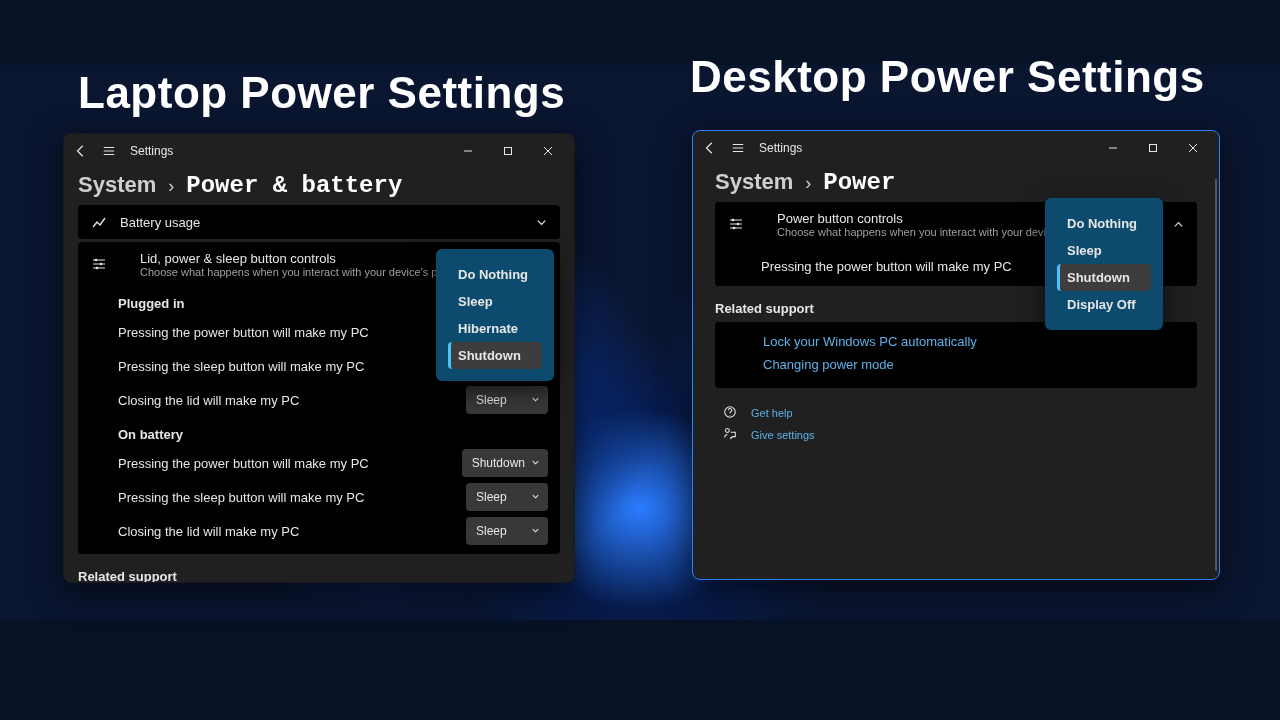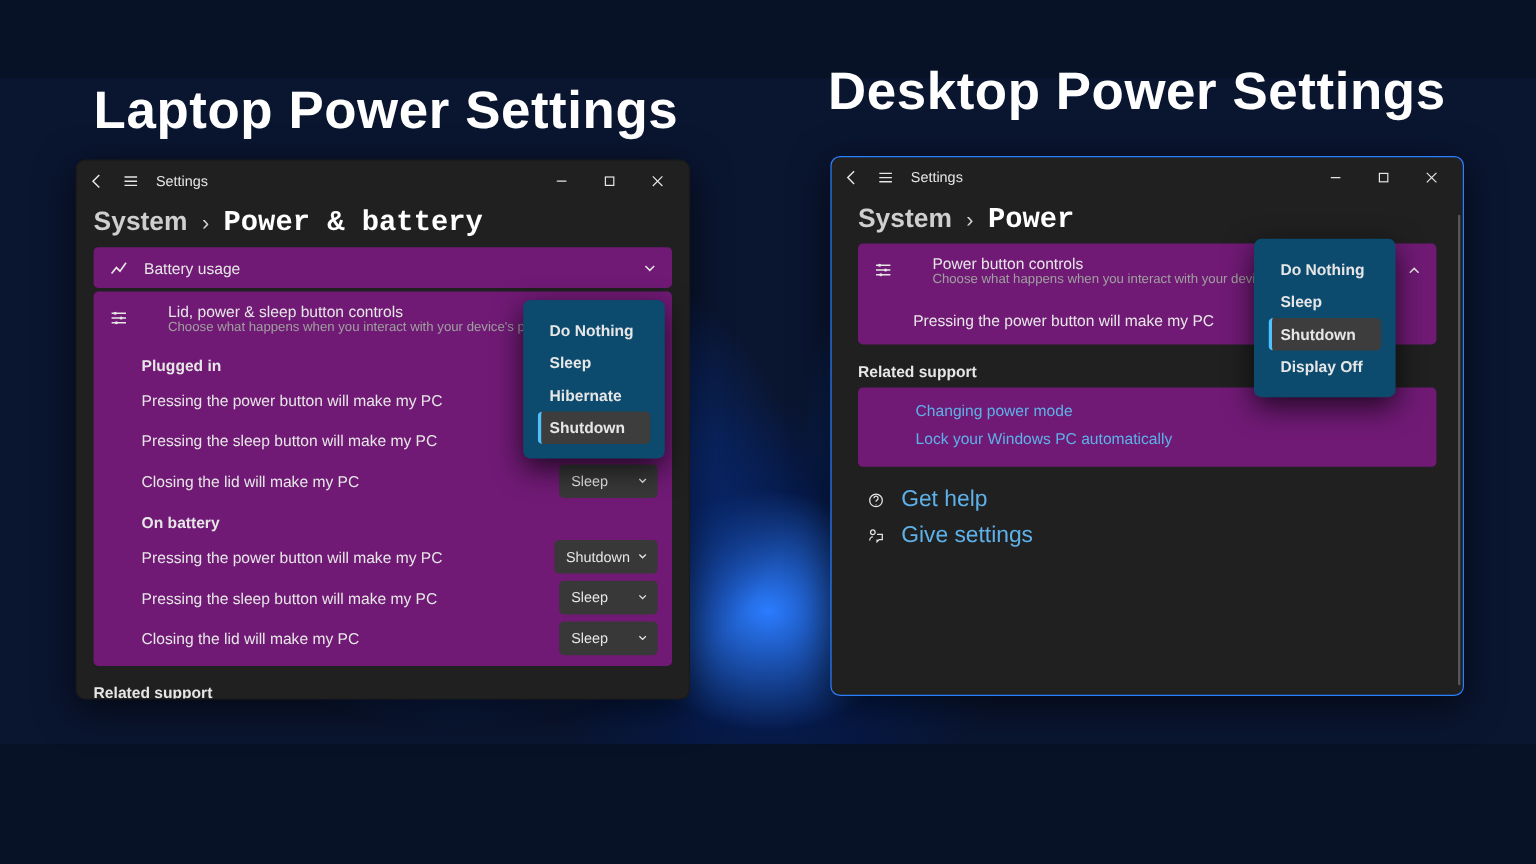--- a/index.html
+++ b/index.html
@@ -60,21 +60,21 @@
     display:flex; align-items:baseline; gap: 12px;
     padding: 4px 14px 6px 14px;
   }
   .crumb .system { font-size: 22px; color:#cfcfcf; font-weight:600;}
   .crumb .sep { font-size: 18px; color:#cfcfcf; }
   .crumb .page { font-size: 24px; color:#fff; font-weight:700;font-family:Liberation Mono, monospace;}
 
   .content { padding: 0 14px 6px 14px; position: relative; }
 
   .card {
-    background:#701a75; border-radius:4px; margin-bottom: 3px;
+    background:#000000; border-radius:4px; margin-bottom: 3px;
   }
   .row {
     display:flex; align-items:center; min-height: 34px;
     padding: 4px 10px 4px 12px;
     gap: 12px;
   }
   .row.tall { min-height: 44px; gap: 32px; }
   .row-icon { width:18px; display:flex; justify-content:center; color:#e6e6e6; flex-shrink:0;}
   .row-icon svg { width:16px; height:16px;}
   .row-main { flex:1; min-width:0; }
@@ -105,21 +105,21 @@
     font-weight: bold;
   }
   .menu-item {
     padding:6px 14px 6px 10px; font-size:13px; color:#e6e6e6;
     border-radius:4px; white-space:nowrap; min-width: 72px;
   }
   .menu-item.sel { border-left:3px solid #4cc2ff; background:#3d3d3d; padding-left:7px;}
 
   .section-title { font-size:13px; font-weight:600; color:#e6e6e6; padding: 12px 0 6px 0;}
   .link { font-size:13px; color:#5db1e8; padding: 4px 0 4px 48px; }
-  .link-row { display:flex; align-items:center; gap:14px; padding:4px 0 4px 8px; font-size:19px; color:#5db1e8;}
+  .link-row { display:flex; align-items:flex-end; gap:14px; padding:4px 0 4px 8px; font-size:11px; color:#5db1e8;}
   .link-row .ic { width:14px; color:#e6e6e6; display:flex;}
   .link-row .ic svg{width:14px;height:14px;}
 
   .scrollbar-fake { position:absolute; right:2px; top:48px; bottom:8px; width:2px; background:#565656; border-radius:2px;}
 
 </style>
 </head>
 <body>
 
 <div class="topbar"></div>
@@ -341,22 +341,22 @@
       </div>
       <div class="opt-row" style="padding-left:46px; min-height:40px;">
         <div class="lbl">Pressing the power button will make my PC</div>
       </div>
     </div>
 
     <div class="section-title">Related support</div>
 
     <div class="card" style="padding-bottom:12px;">
       <div style="height:8px;"></div>
+      <div class="link">Lock your Windows PC automatically</div>
       <div class="link">Changing power mode</div>
-      <div class="link">Lock your Windows PC automatically</div>
     </div>
 
     <div style="height:10px;"></div>
     <div class="link-row">
       <span class="ic">
           <svg viewBox="0 0 16 16">
             <circle cx="8" cy="8" r="6" fill="none" stroke="currentColor" stroke-width="1.2"></circle>
             <path d="M6 6a2 2 0 1 1 3 1.7c-.6.4-1 .8-1 1.6M8 12v.5" fill="none" stroke="currentColor" stroke-width="1.2"></path>
           </svg>
         </span>

